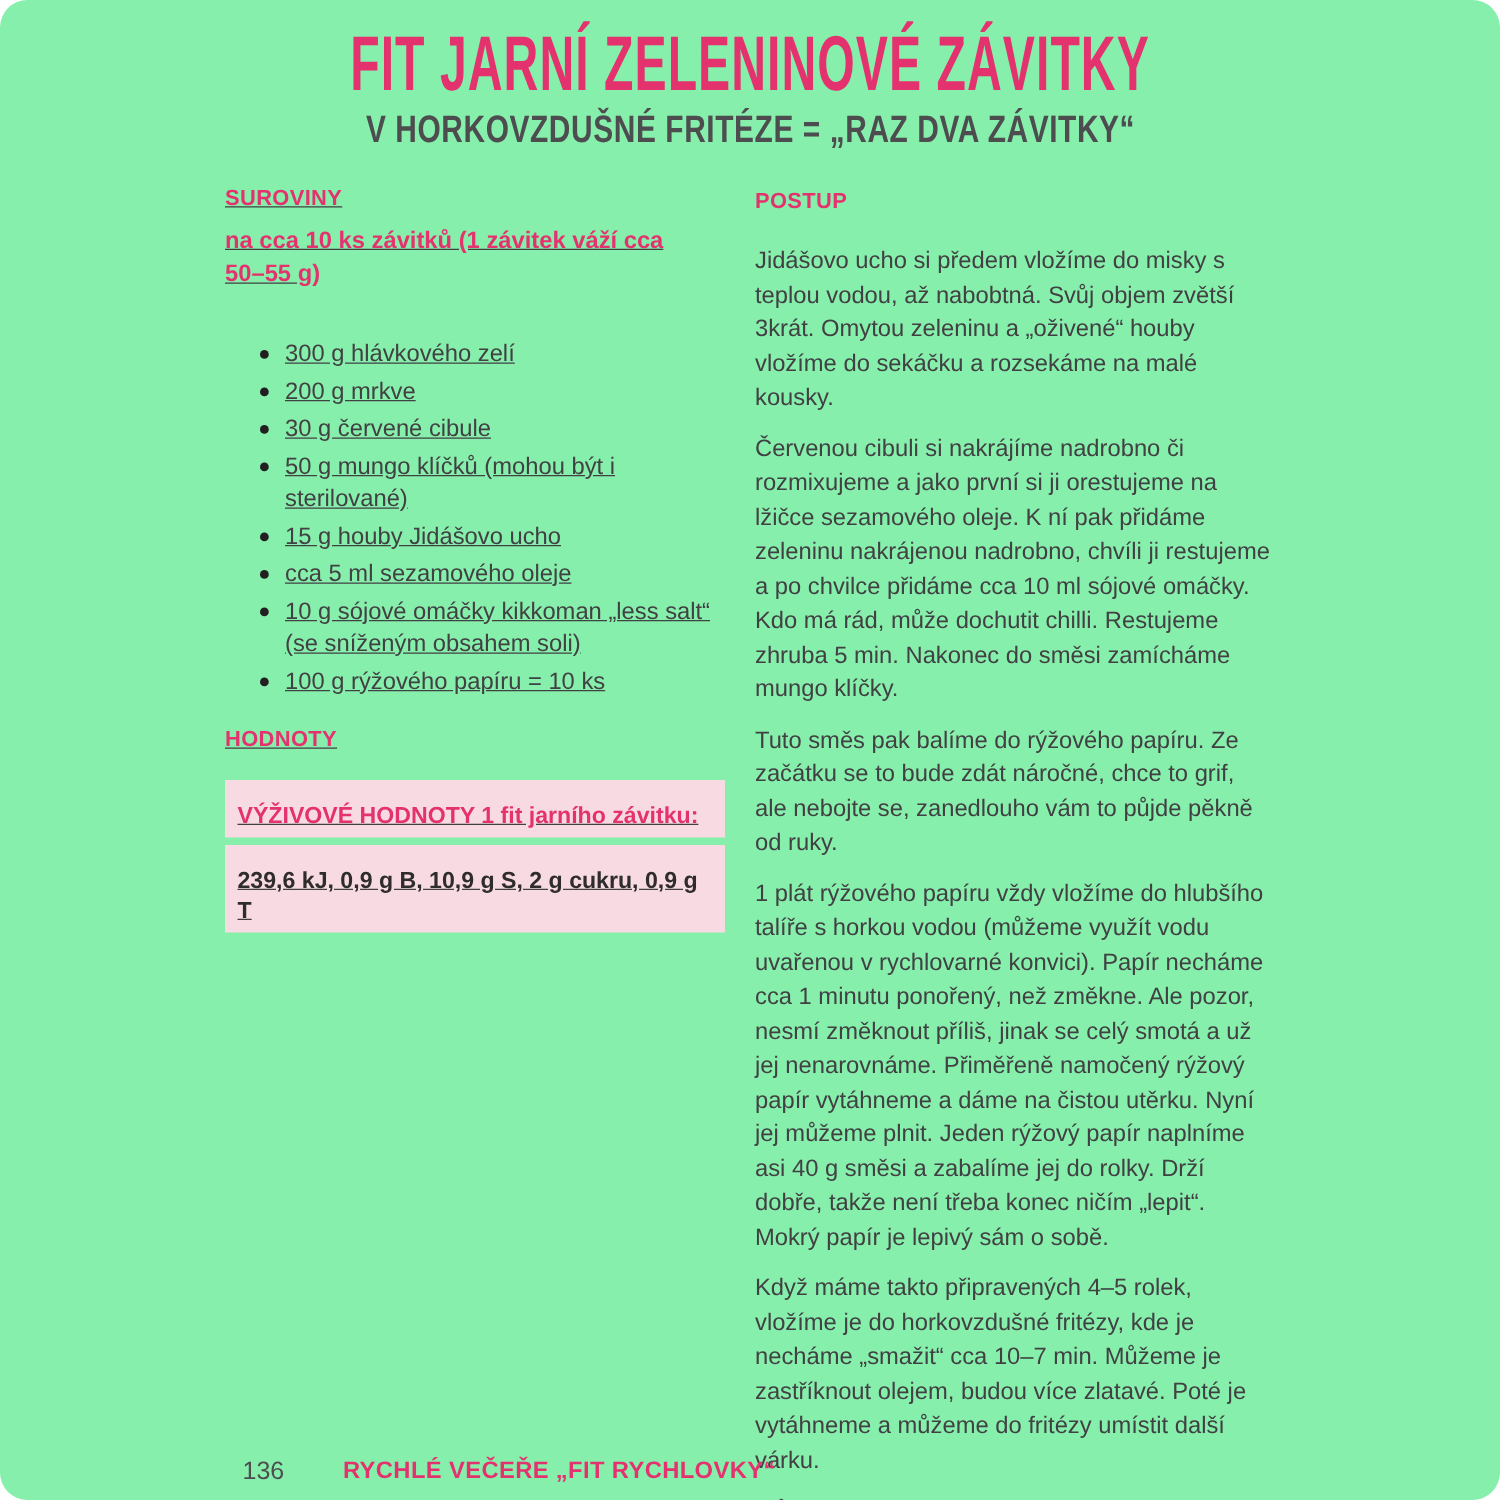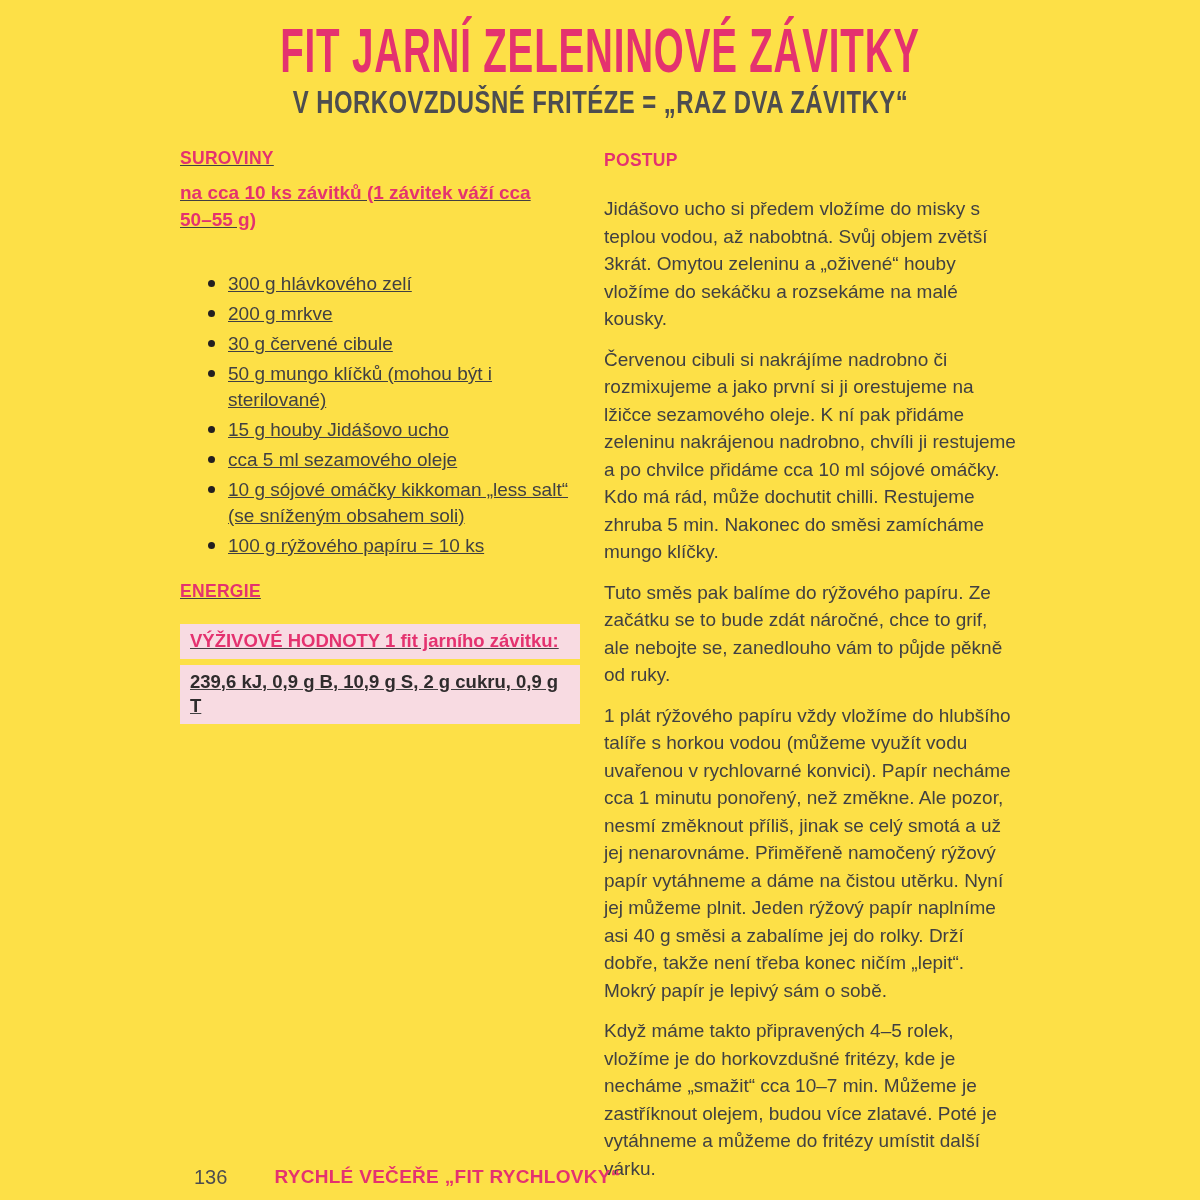--- a/index.html
+++ b/index.html
@@ -4,21 +4,21 @@
 <style>
   * { margin: 0; padding: 0; box-sizing: border-box; }
   html, body { background: #ffffff; }
   body {
     width: 1200px; height: 1200px;
     position: relative;
     font-family: "Liberation Sans", sans-serif;
     color: #414042;
     overflow: hidden;
   }
-  .page { position: absolute; inset: 0; background: #fde047; }
+  .page { position: absolute; inset: 0; background: #86efac; border-radius: 22px; }
 
   
   .header { position: absolute; top: 14px; left: 0; width: 100%; text-align: center; }
   .title {
     display: inline-block;
     font-size: 47px;
     font-weight: 700;
     letter-spacing: 1px;
     color: #e4326f;
     transform: scale(0.82, 1.32);
@@ -72,21 +72,21 @@
     margin: 9px 13px 0 28px;
     border-radius: 50%;
     background: #231f20;
   }
 
   .energy-heading { margin-top: 22px; }
 
   .nutrition-box { margin-top: 22px; width: 400px; }
   .nutrition-row {
     background: #f8dbe2;
-    padding: 5px 10px 6px 10px;
+    padding: 16px 10px 6px 10px;
     font-size: 18.5px;
     font-weight: 700;
     line-height: 24px;
   }
   .nutrition-row.label { color: #e4326f; margin-bottom: 6px; }
   .nutrition-row.values { color: #2f2c2d; }
 
   
   .method-paragraphs { margin-top: 24px; }
   .method-paragraph {
@@ -159,21 +159,21 @@
           <span class="bullet"></span>
           <span>10 g sójové omáčky kikkoman „less salt“ (se sníženým obsahem soli)</span>
         </li>
 
         <li class="ingredient-item">
           <span class="bullet"></span>
           <span>100 g rýžového papíru = 10 ks</span>
         </li>
       </ul>
 
-    <div class="section-heading energy-heading">ENERGIE</div>
+    <div class="section-heading energy-heading">HODNOTY</div>
 
     <div class="nutrition-box">
       <div class="nutrition-row label">VÝŽIVOVÉ HODNOTY 1 fit jarního závitku:</div>
       <div class="nutrition-row values">239,6 kJ, 0,9 g B, 10,9 g S, 2 g cukru, 0,9 g T</div>
     </div>
   </div>
 
   <div class="col-right">
     <div class="section-heading">POSTUP</div>
 

